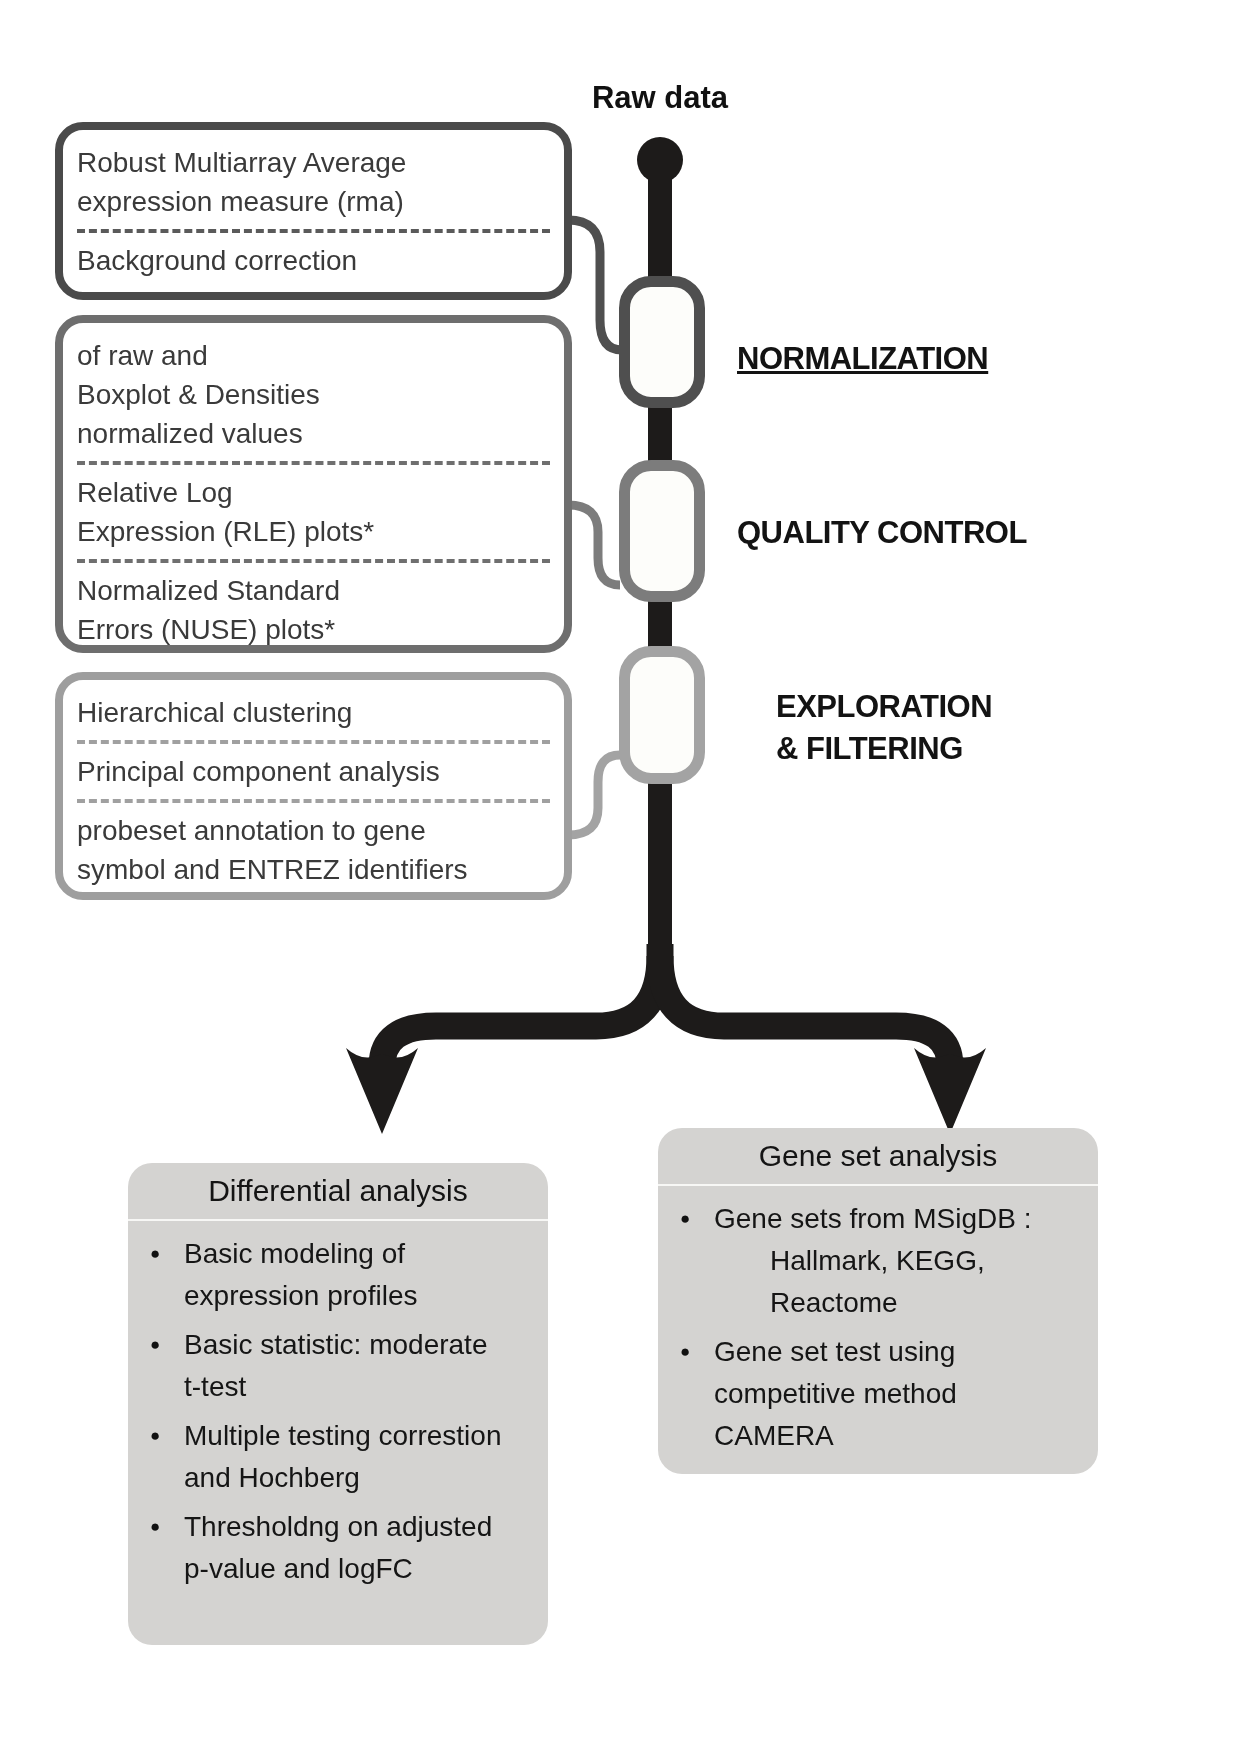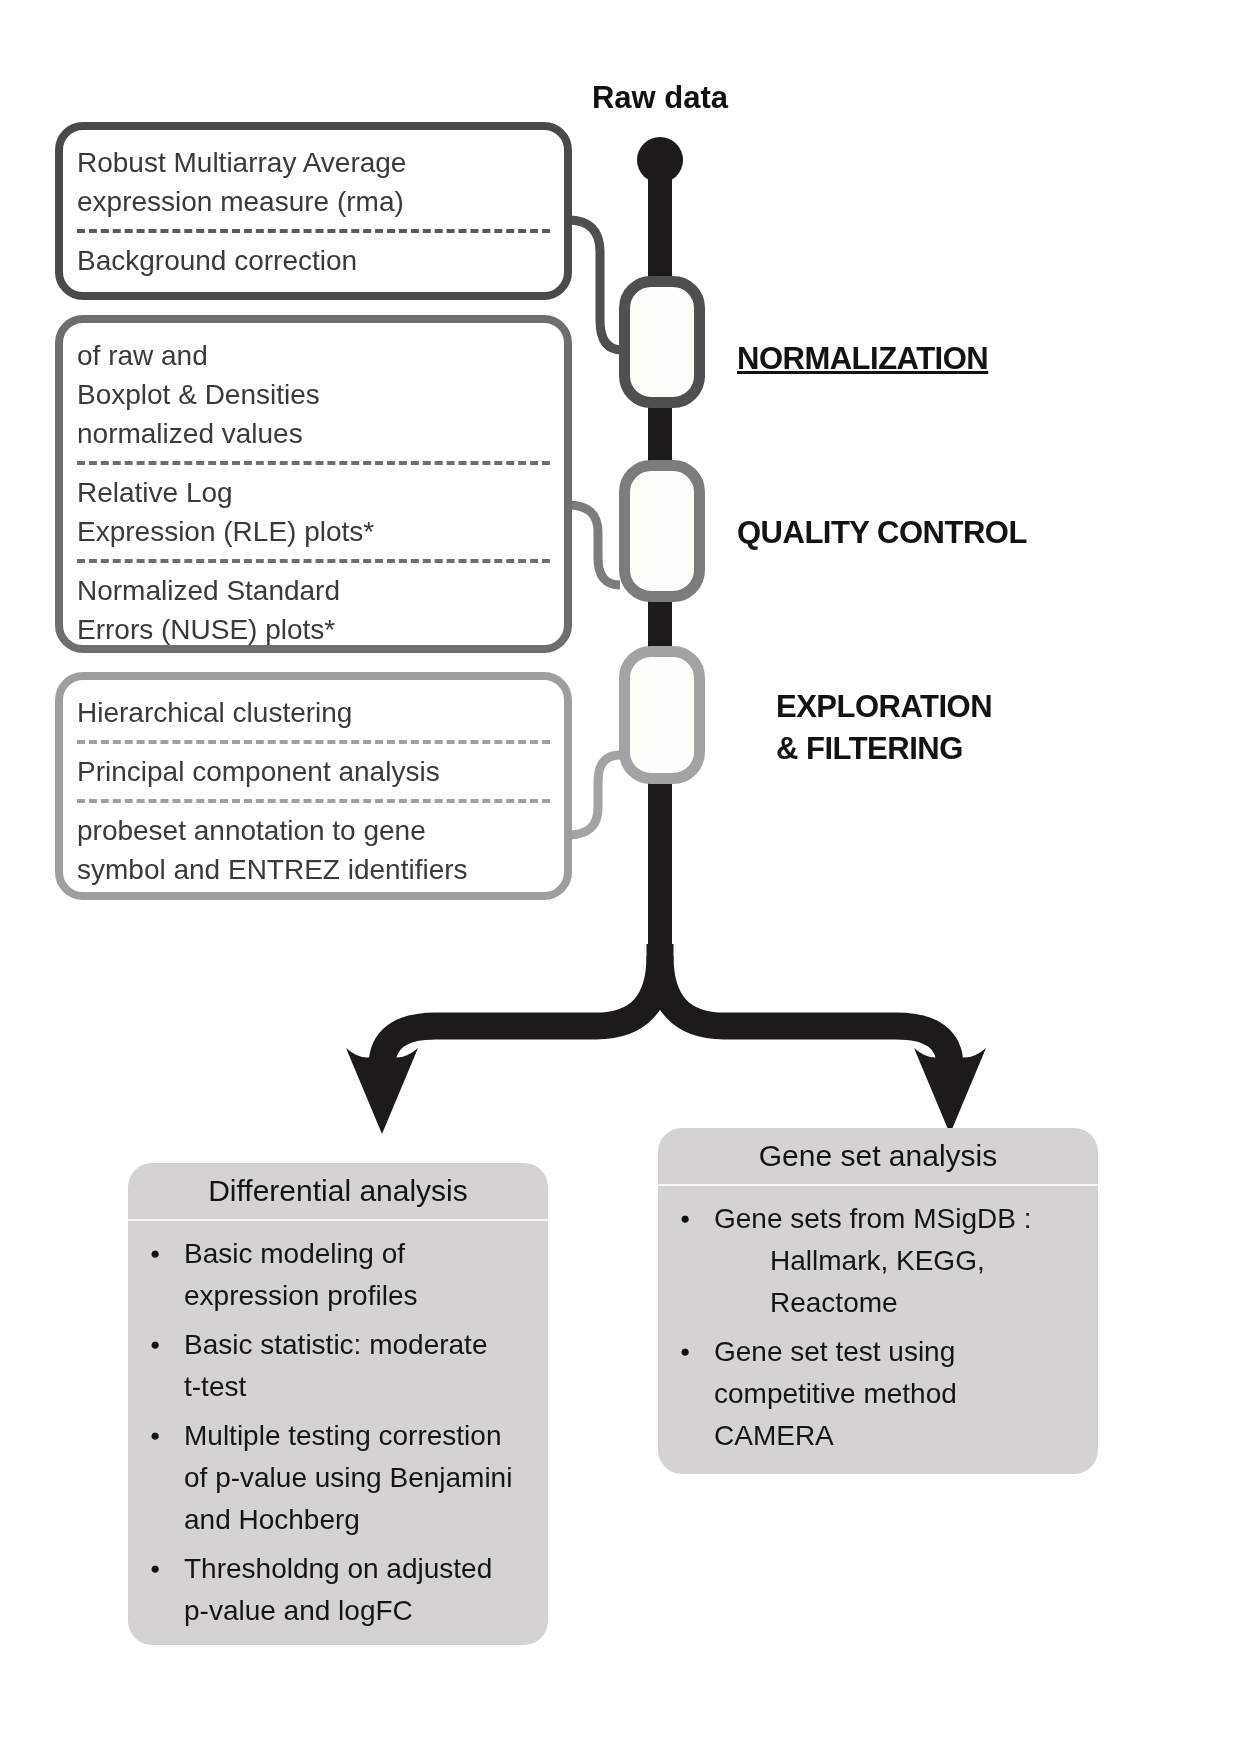--- a/index.html
+++ b/index.html
@@ -148,21 +148,20 @@
         <span class="marker">●</span>
         <span class="blines">
           <span class="bl">Basic statistic: moderate</span>
           <span class="bl">t-test</span>
         </span>
       </div>
       <div class="bullet">
         <span class="marker">●</span>
         <span class="blines">
           <span class="bl">Multiple testing correstion</span>
-          <span class="bl">of p-value using Benjamini</span>
           <span class="bl">and Hochberg</span>
         </span>
       </div>
       <div class="bullet">
         <span class="marker">●</span>
         <span class="blines">
           <span class="bl">Thresholdng on adjusted</span>
           <span class="bl">p-value and logFC</span>
         </span>
       </div>

